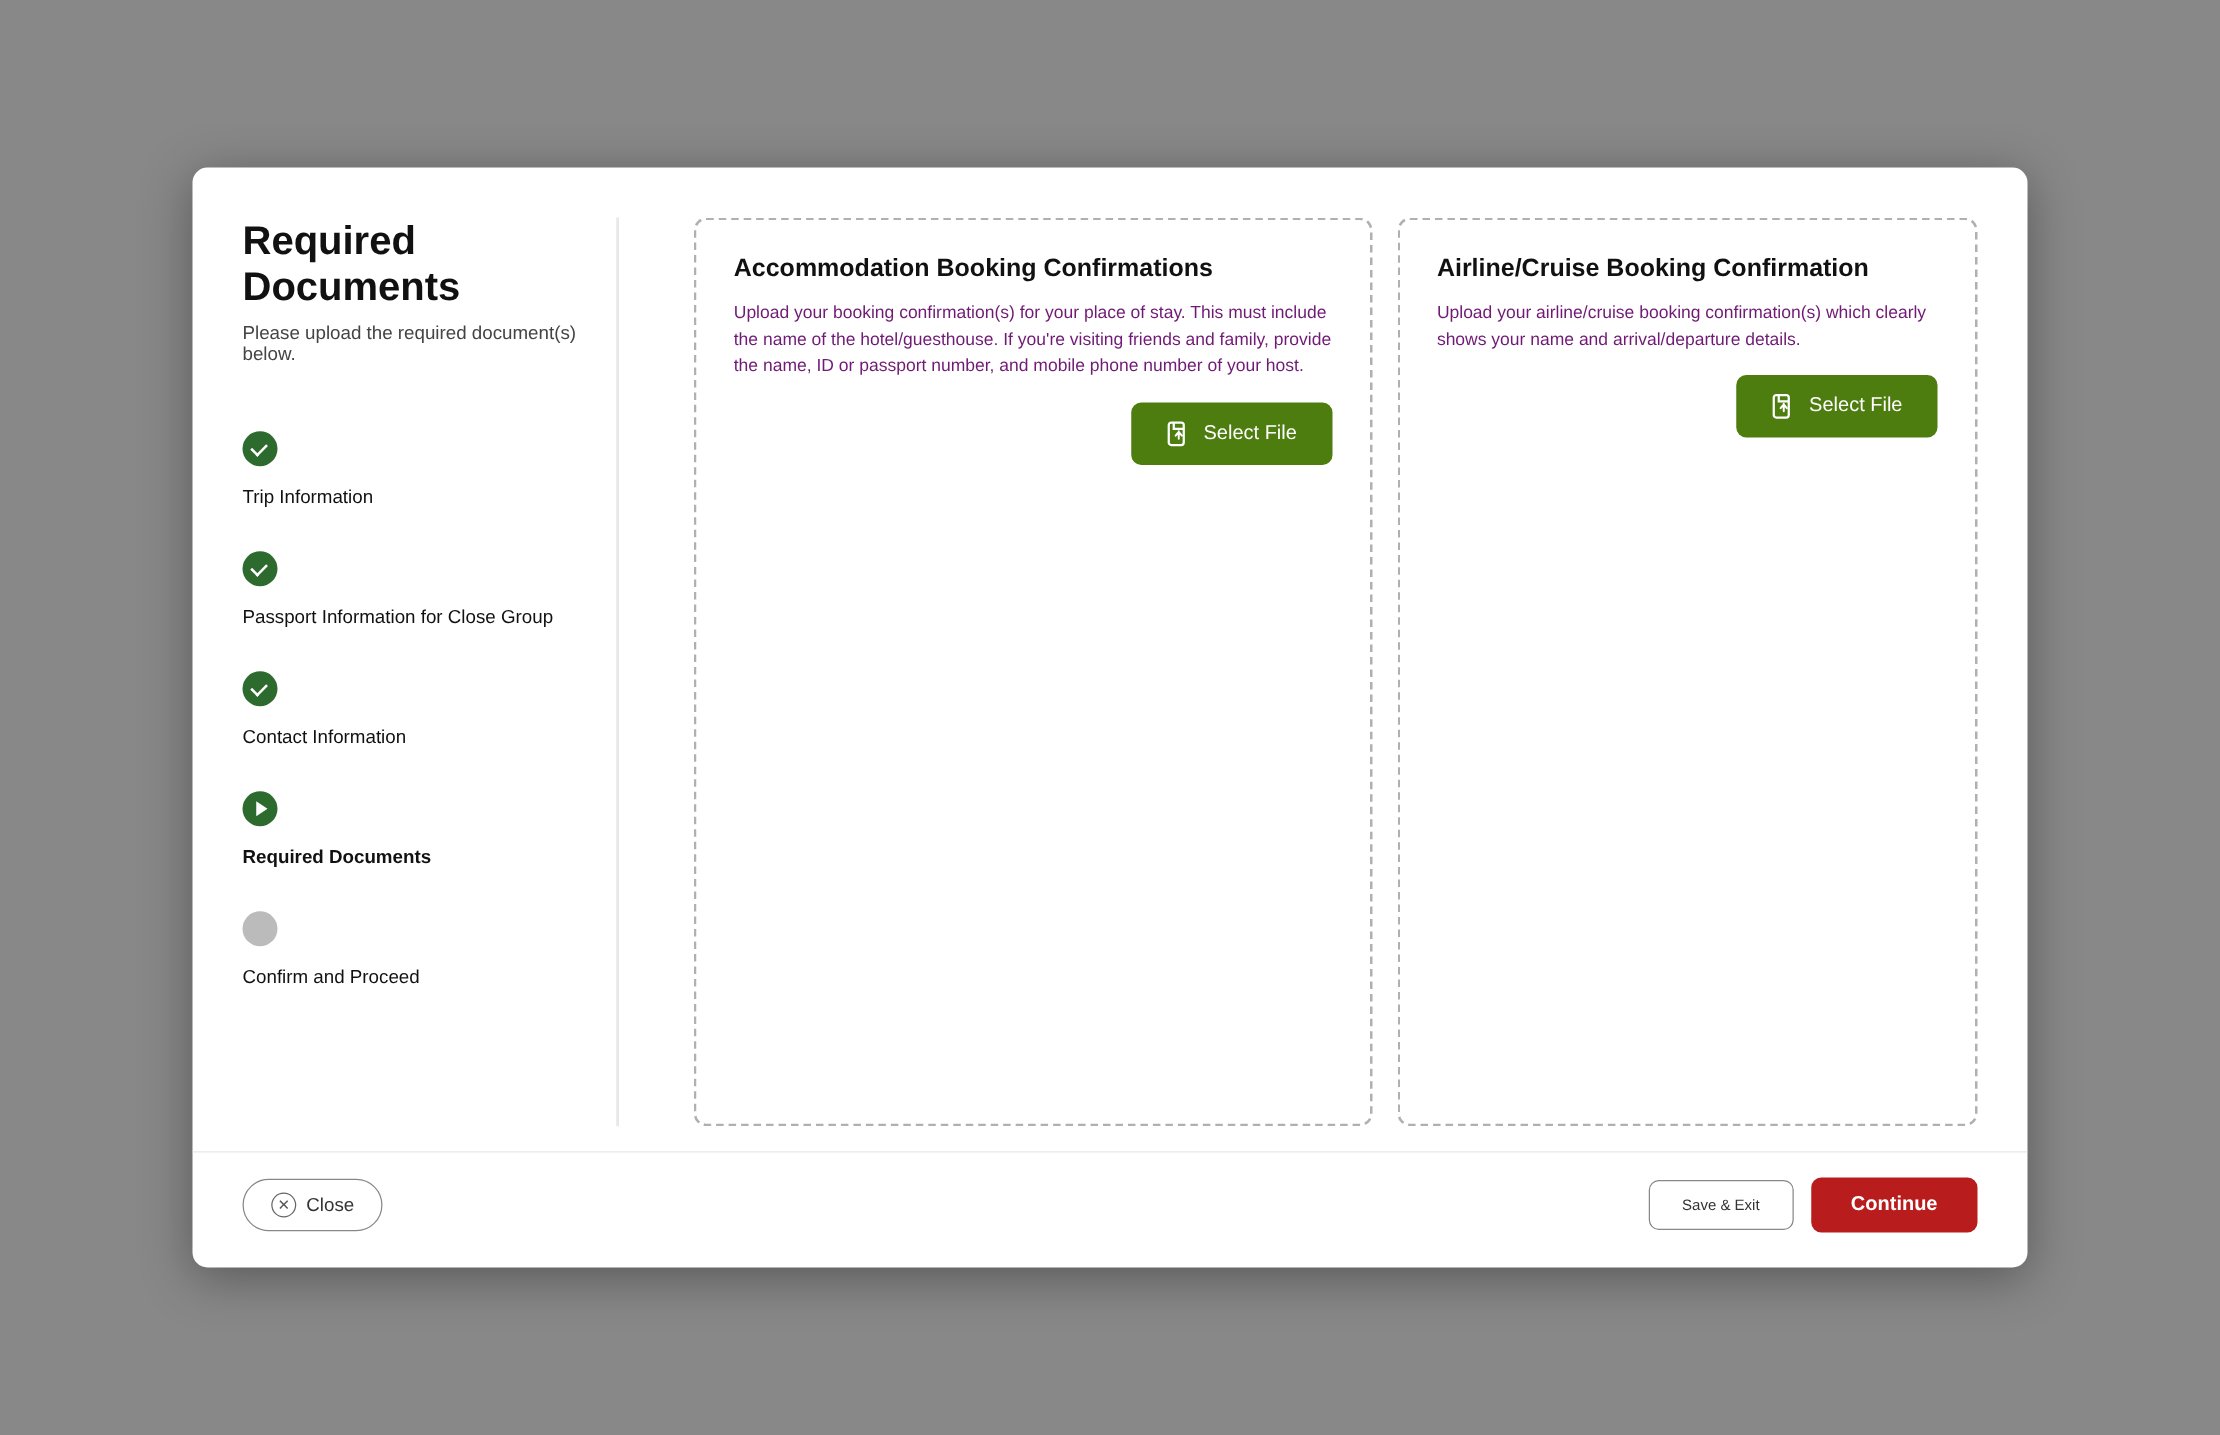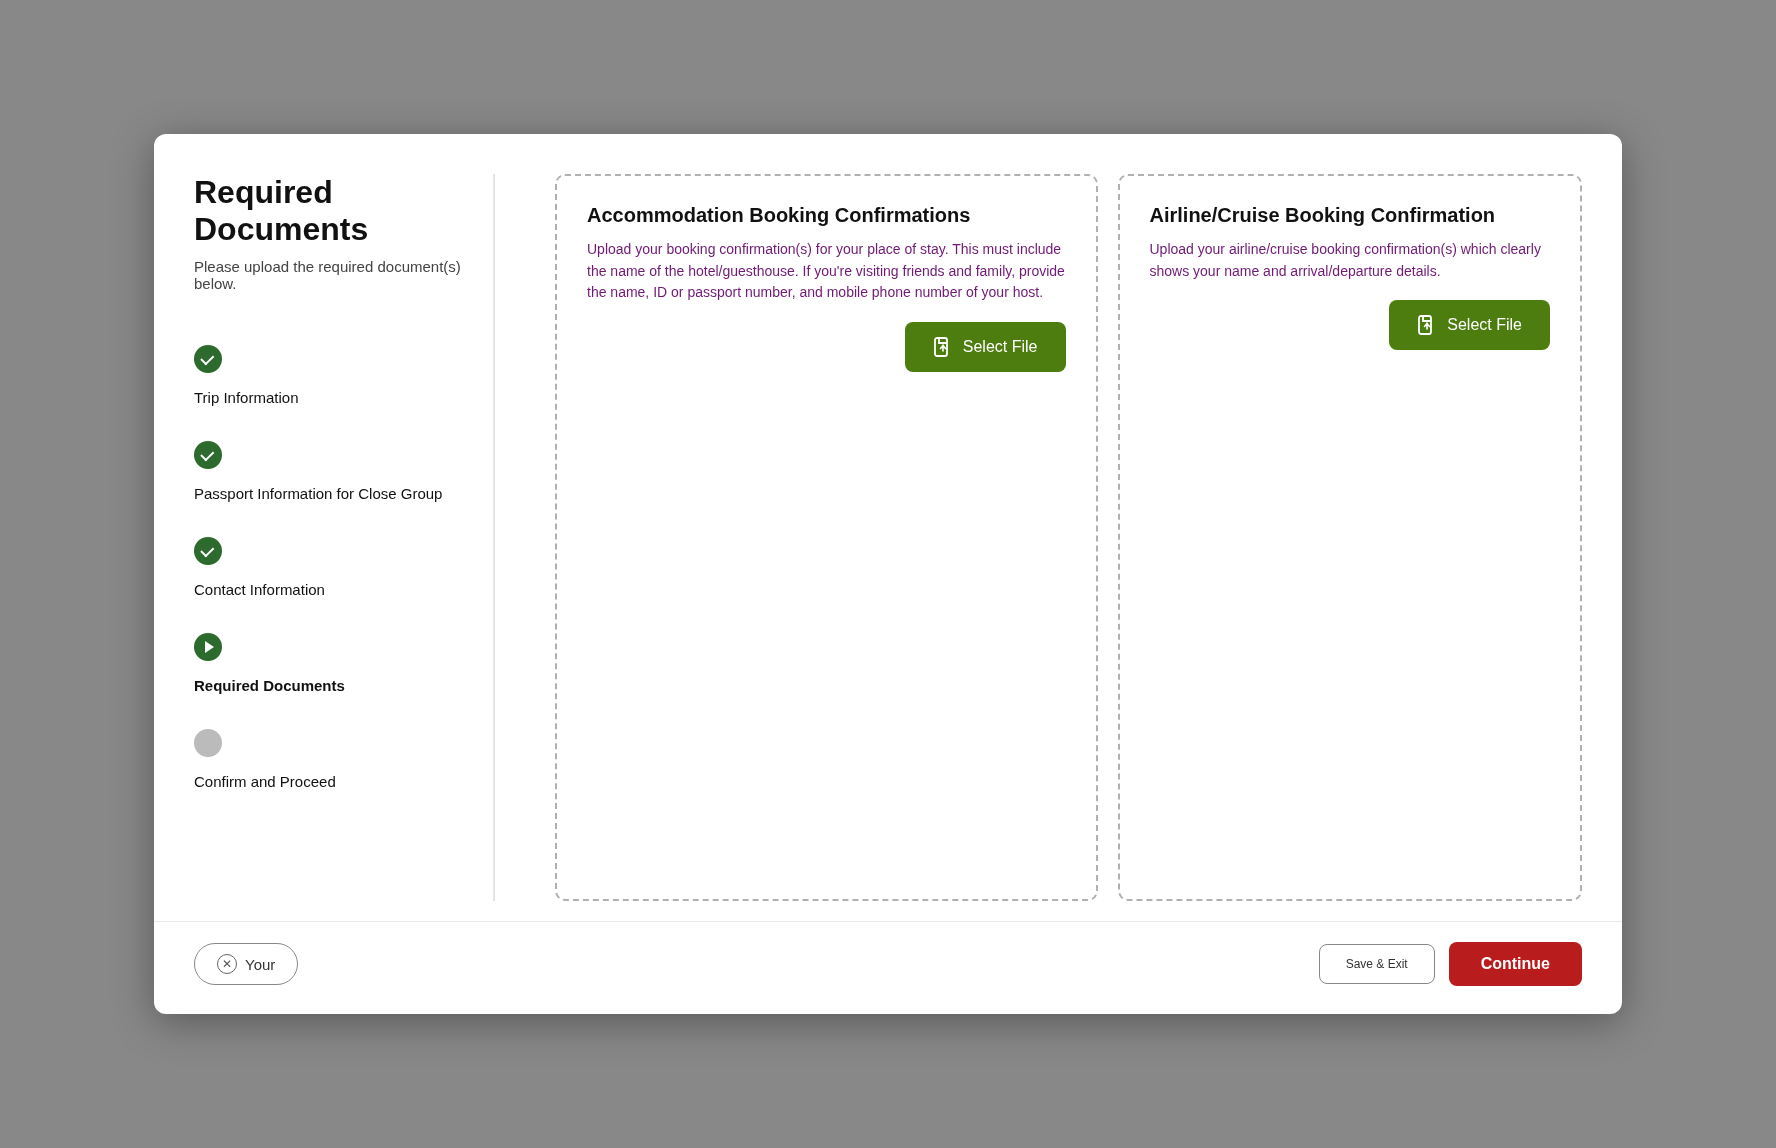--- a/index.html
+++ b/index.html
@@ -337,21 +337,21 @@
           </button>
         </div>
       </div>
 
     </div>
   </div>
 
   <div class="modal-footer">
     <button class="close-btn">
       <div class="close-x-icon">✕</div>
-      <span>Your</span>
+      <span>Close</span>
     </button>
     <div class="footer-right">
       <button class="save-exit-btn">
         <span>Save &amp; Exit</span>
       </button>
       <button class="continue-btn">
         <span>Continue</span>
       </button>
     </div>
   </div>

